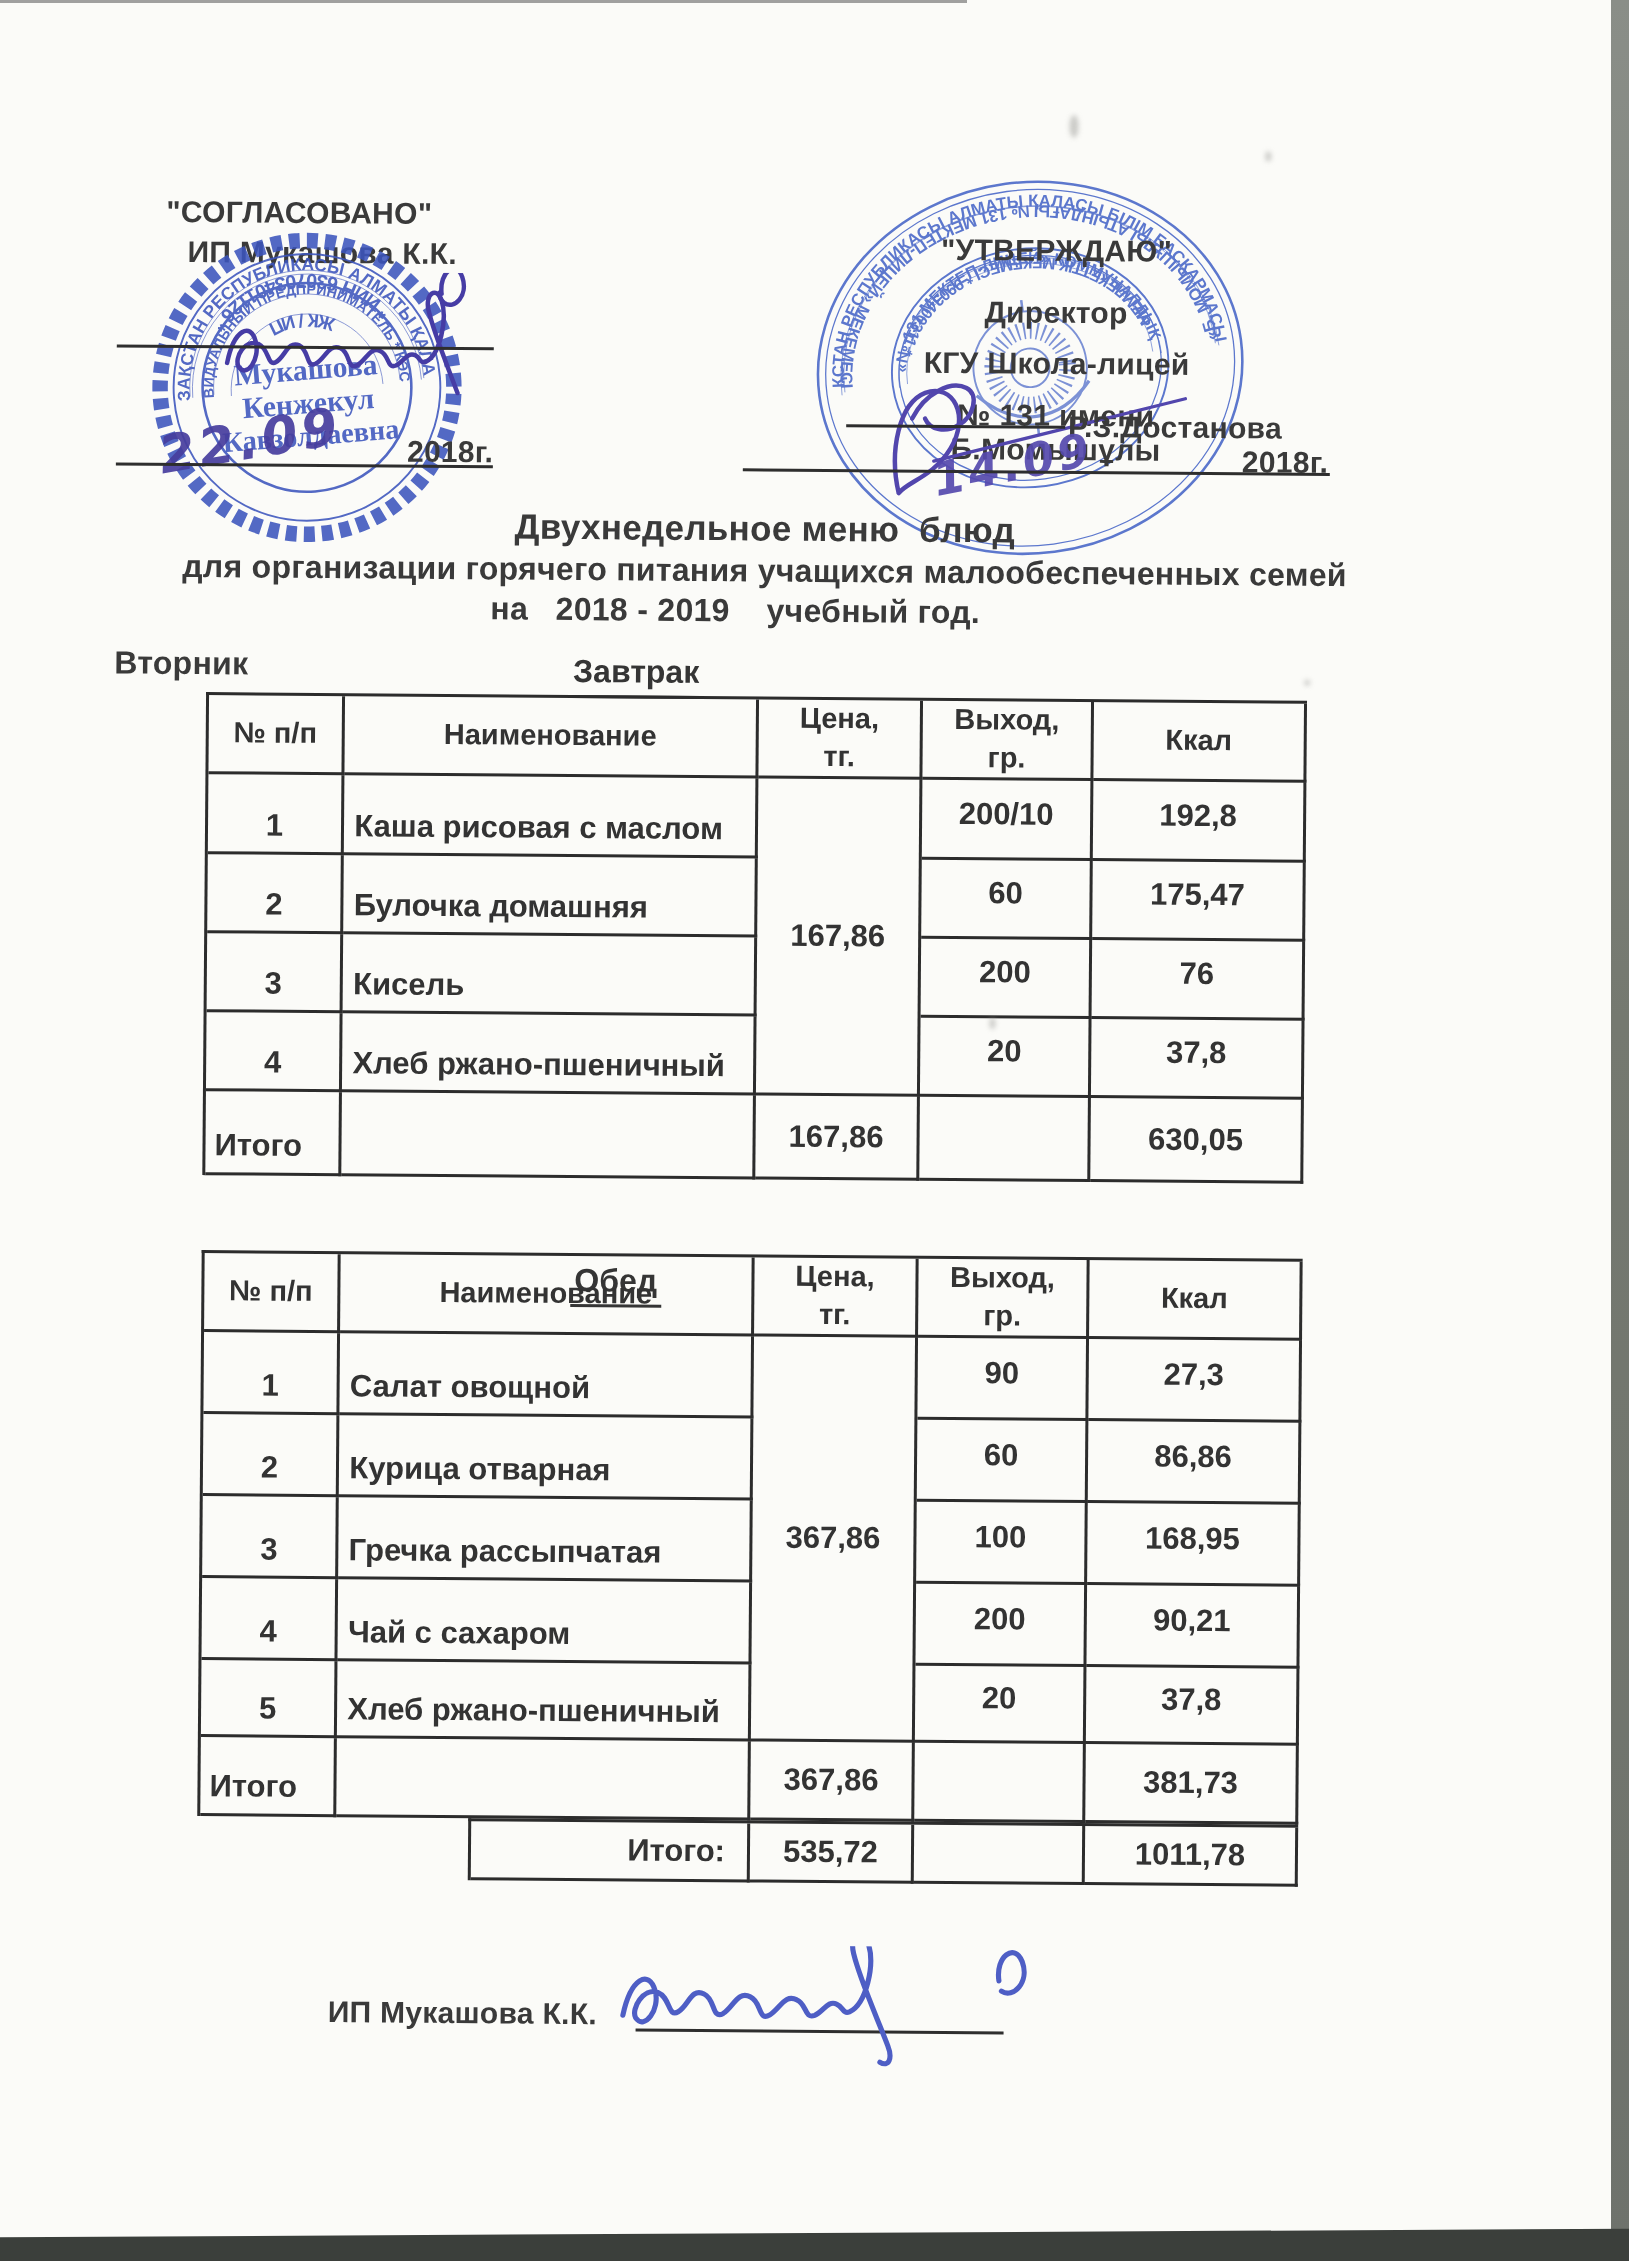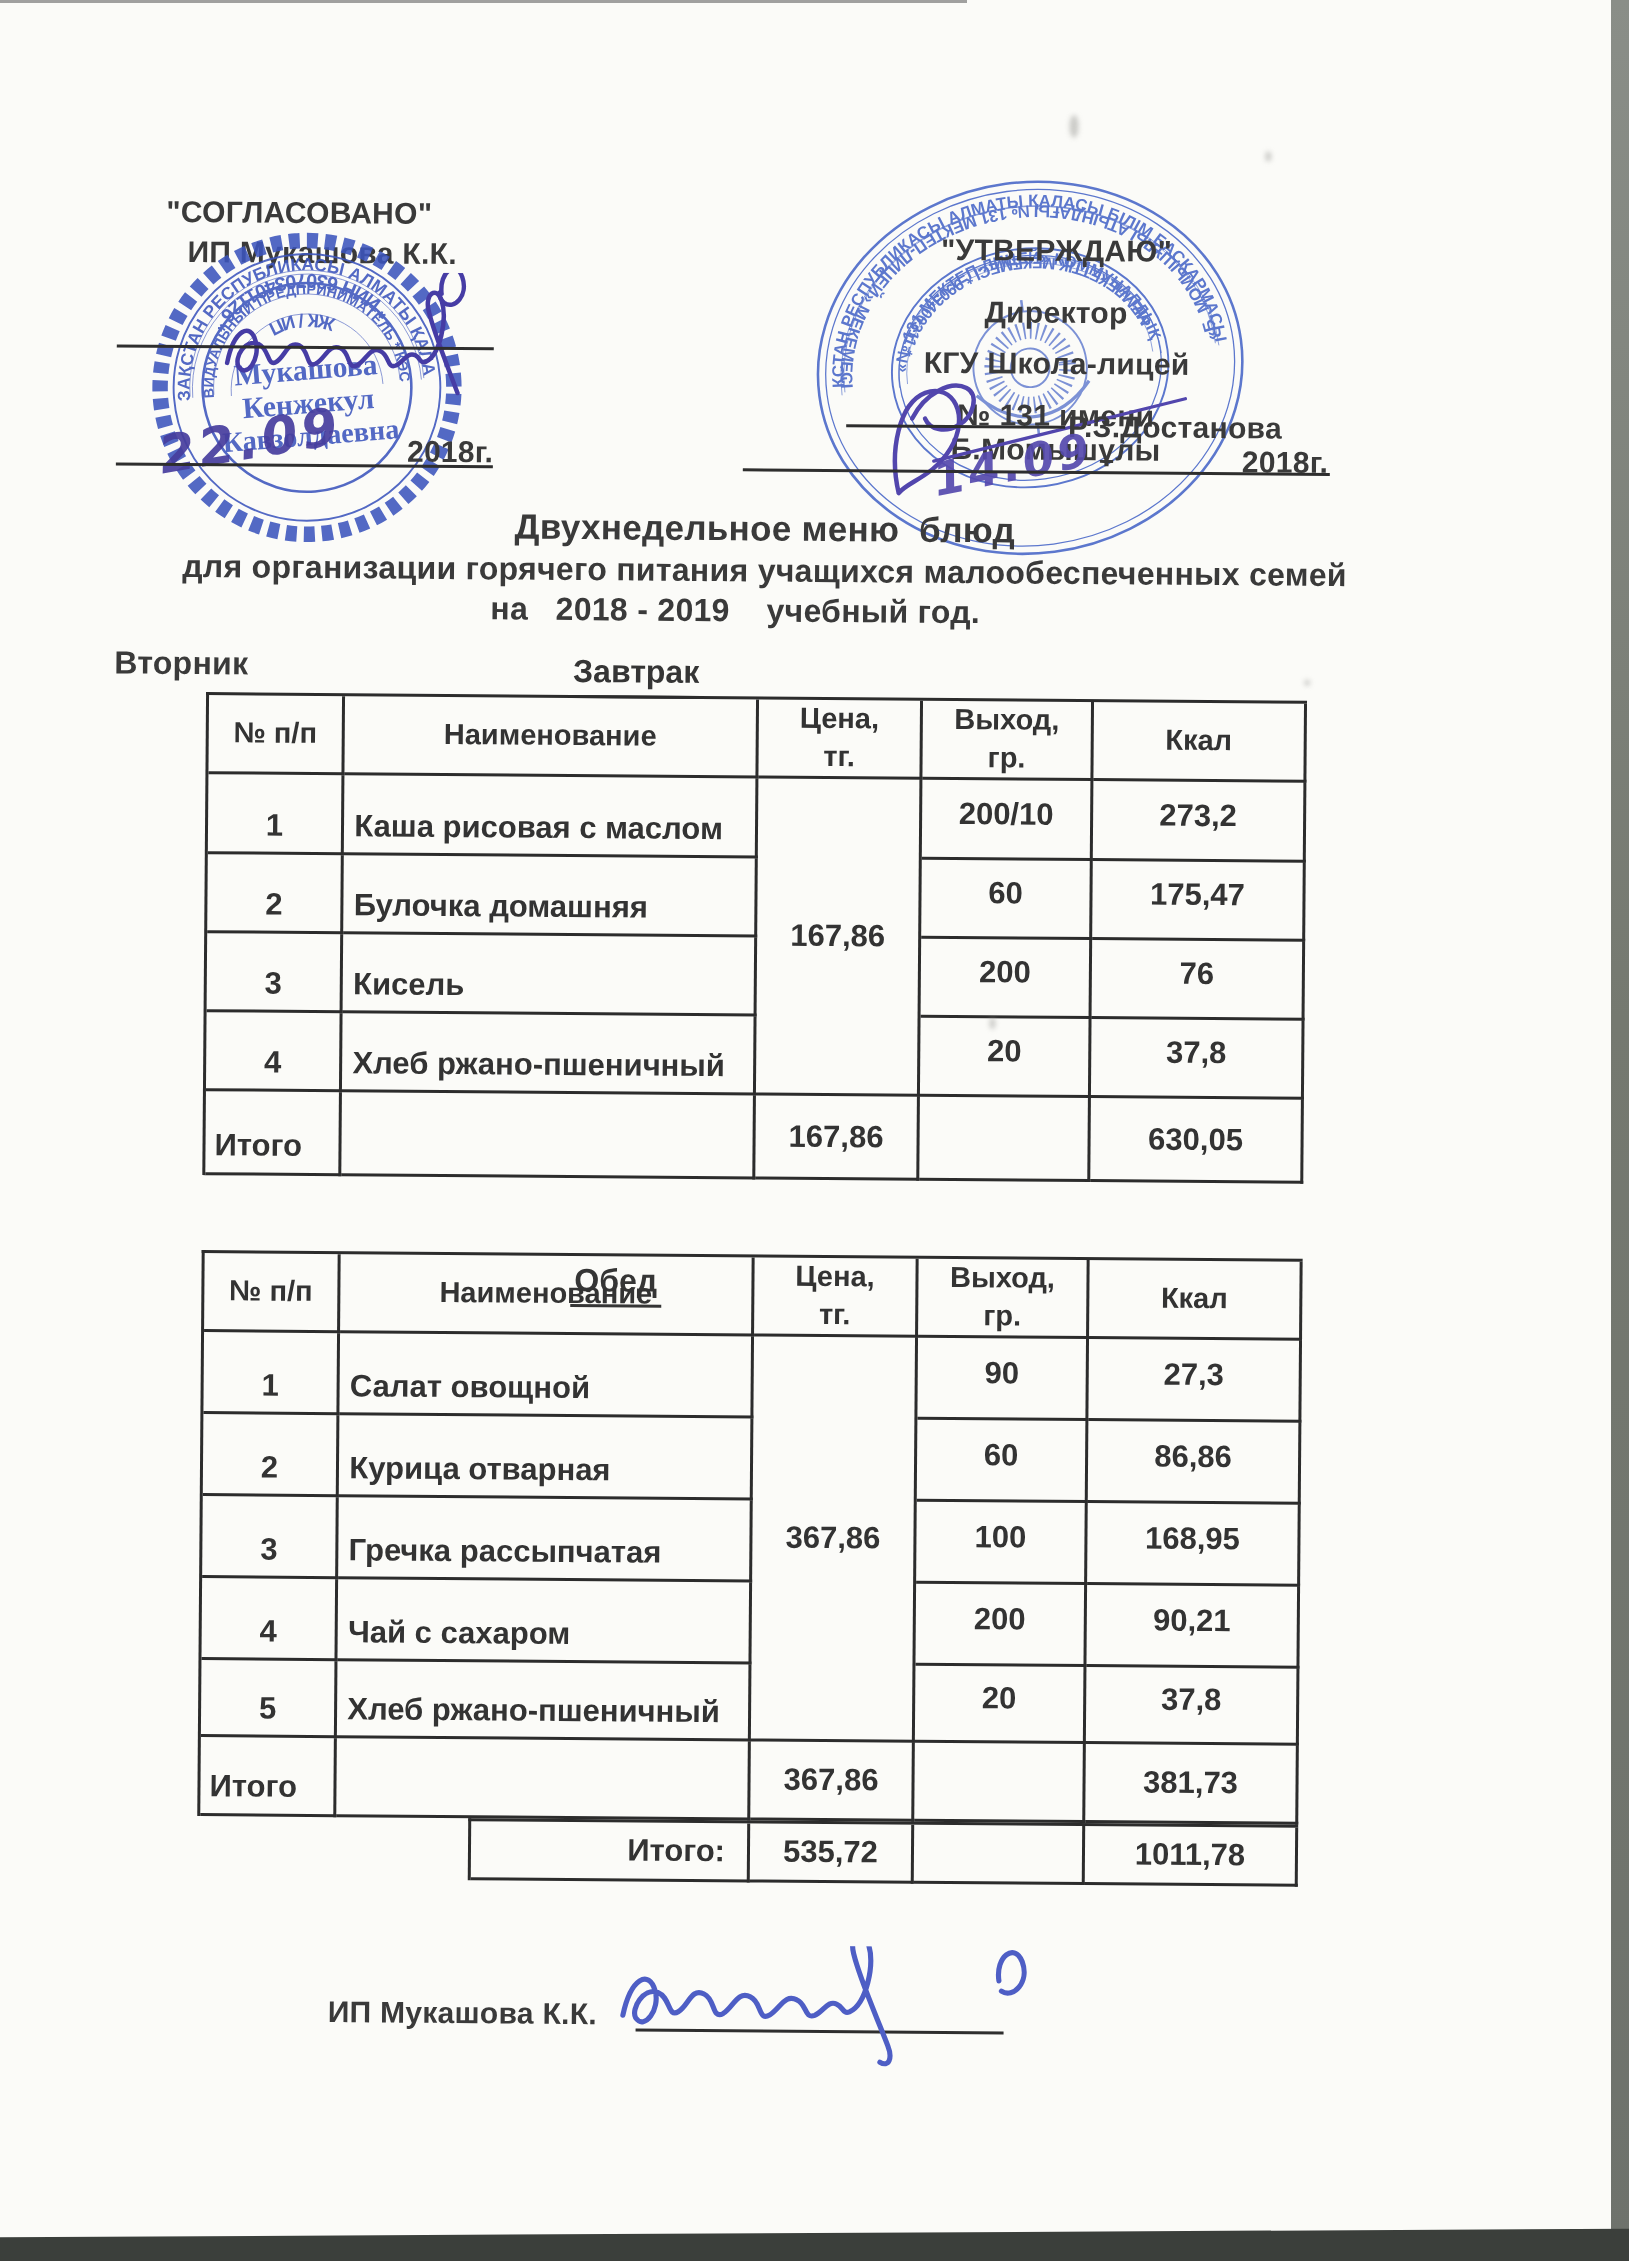--- a/index.html
+++ b/index.html
@@ -167,21 +167,21 @@
         <span>Ккал</span>
       </div>
 
     <div class="cell num">1</div>
     <div class="cell nm">Каша рисовая с маслом</div>
     <div class="cell pm" style="grid-row:2 / span 4;">167,86</div>
     <div class="cell val">
         <span>200/10</span>
       </div>
     <div class="cell val">
-        <span>273,2</span>
+        <span>192,8</span>
       </div>
 
     <div class="cell num">2</div>
     <div class="cell nm">Булочка домашняя</div>
     <div class="cell val">
         <span>60</span>
       </div>
     <div class="cell val">
         <span>175,47</span>
       </div>

